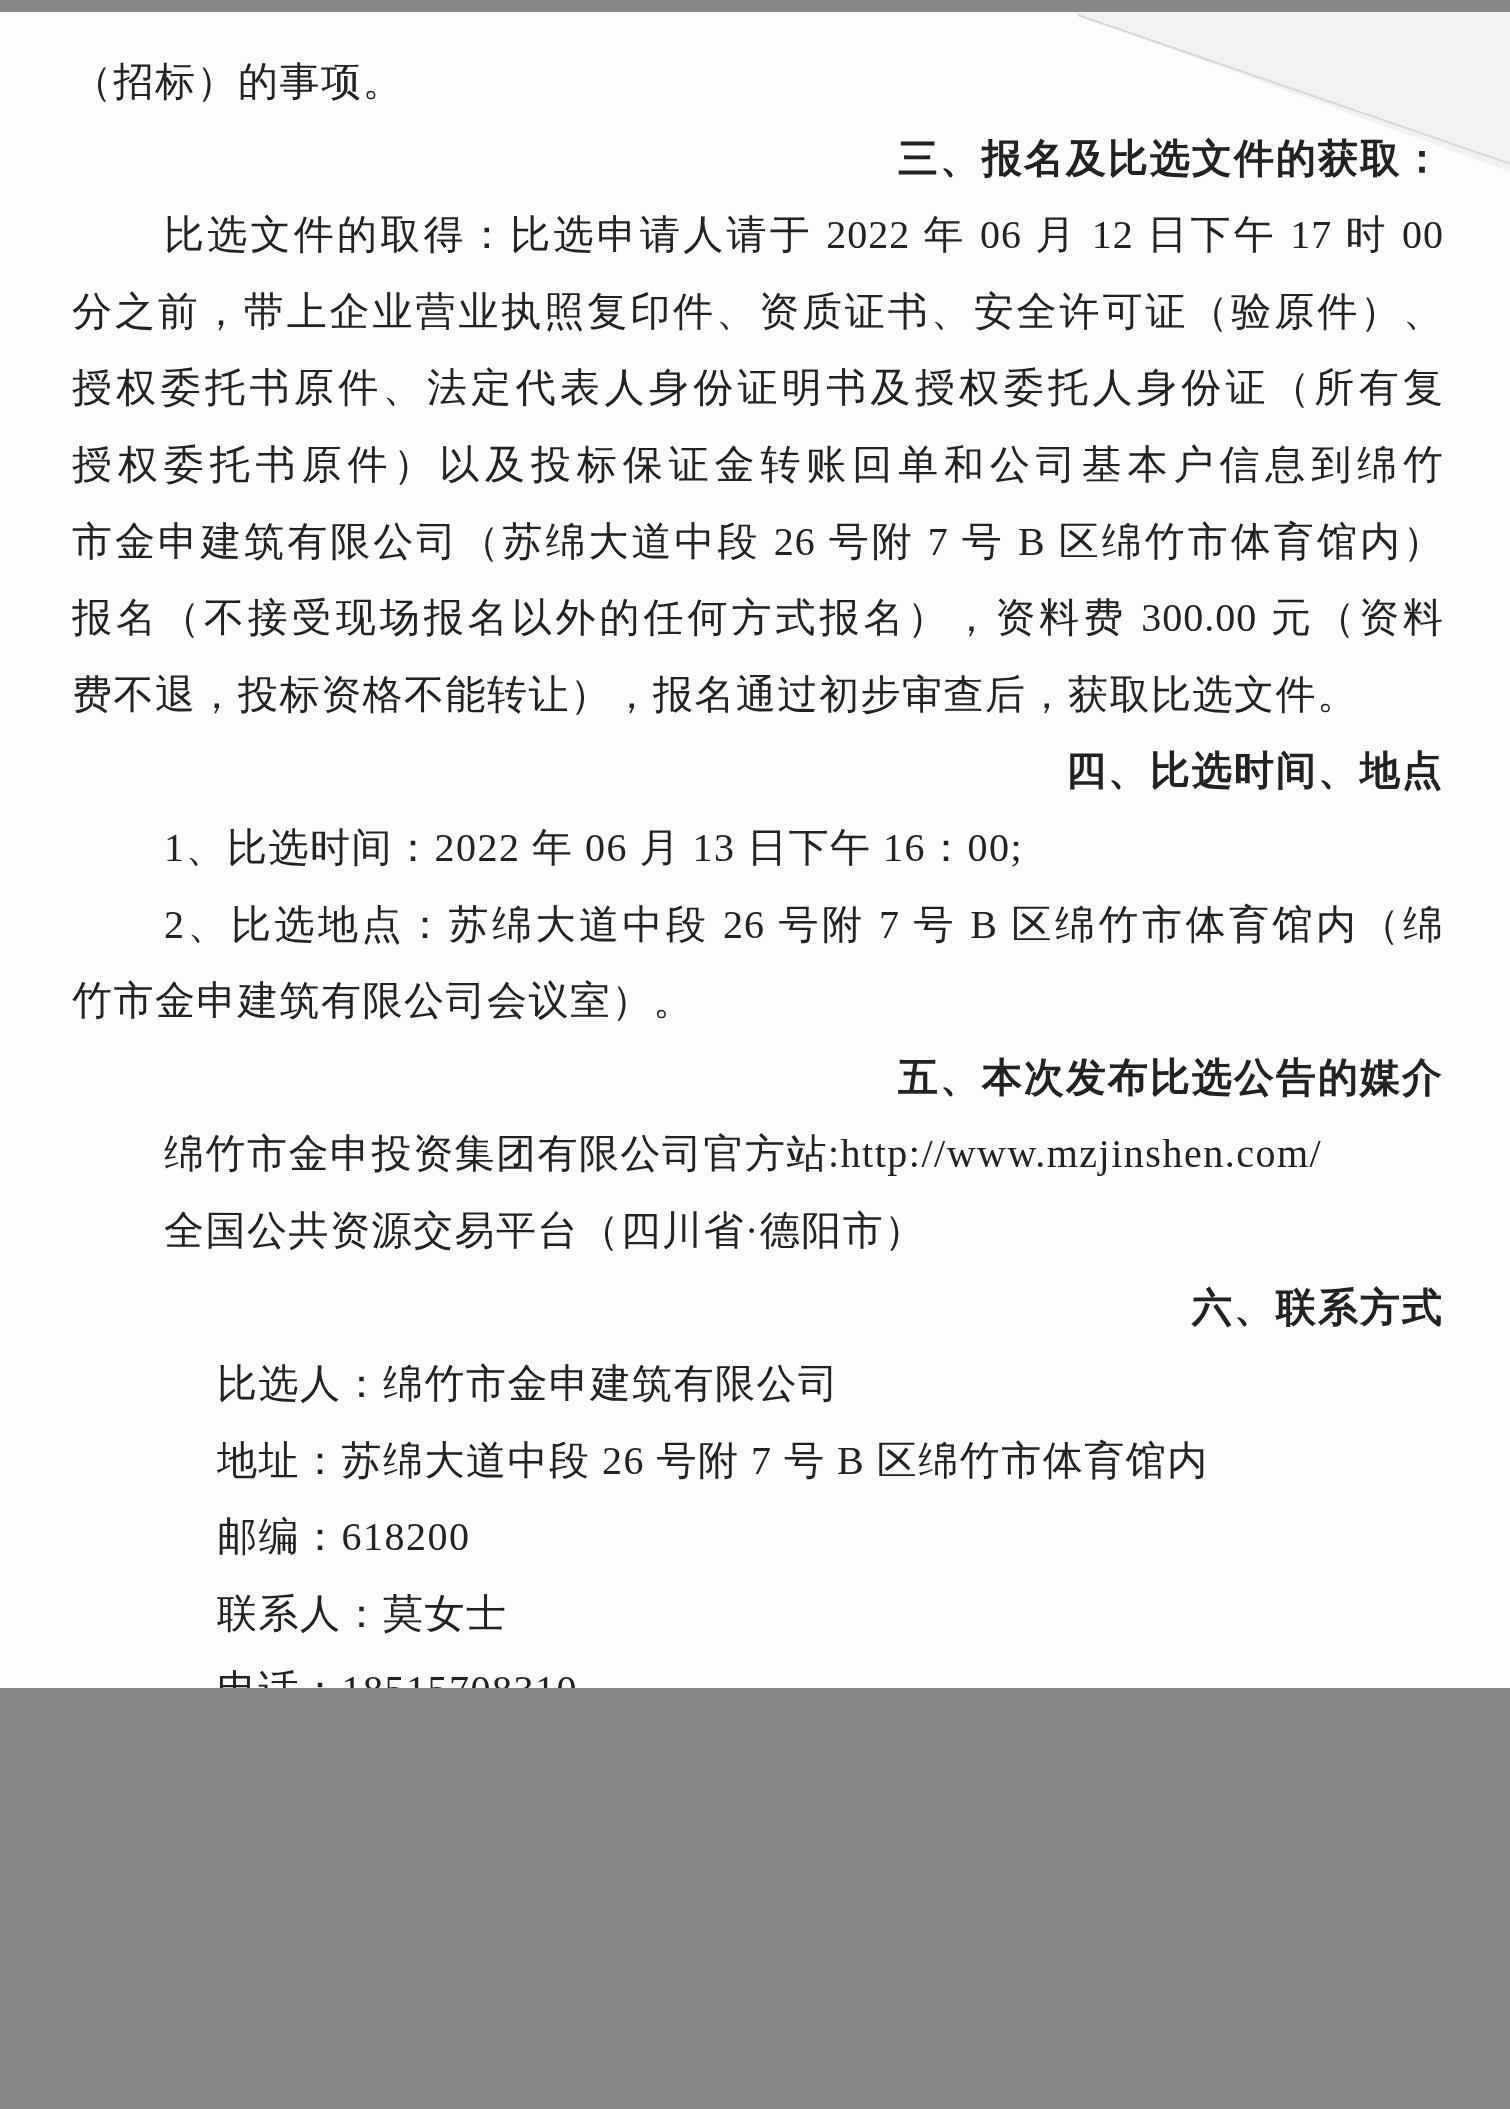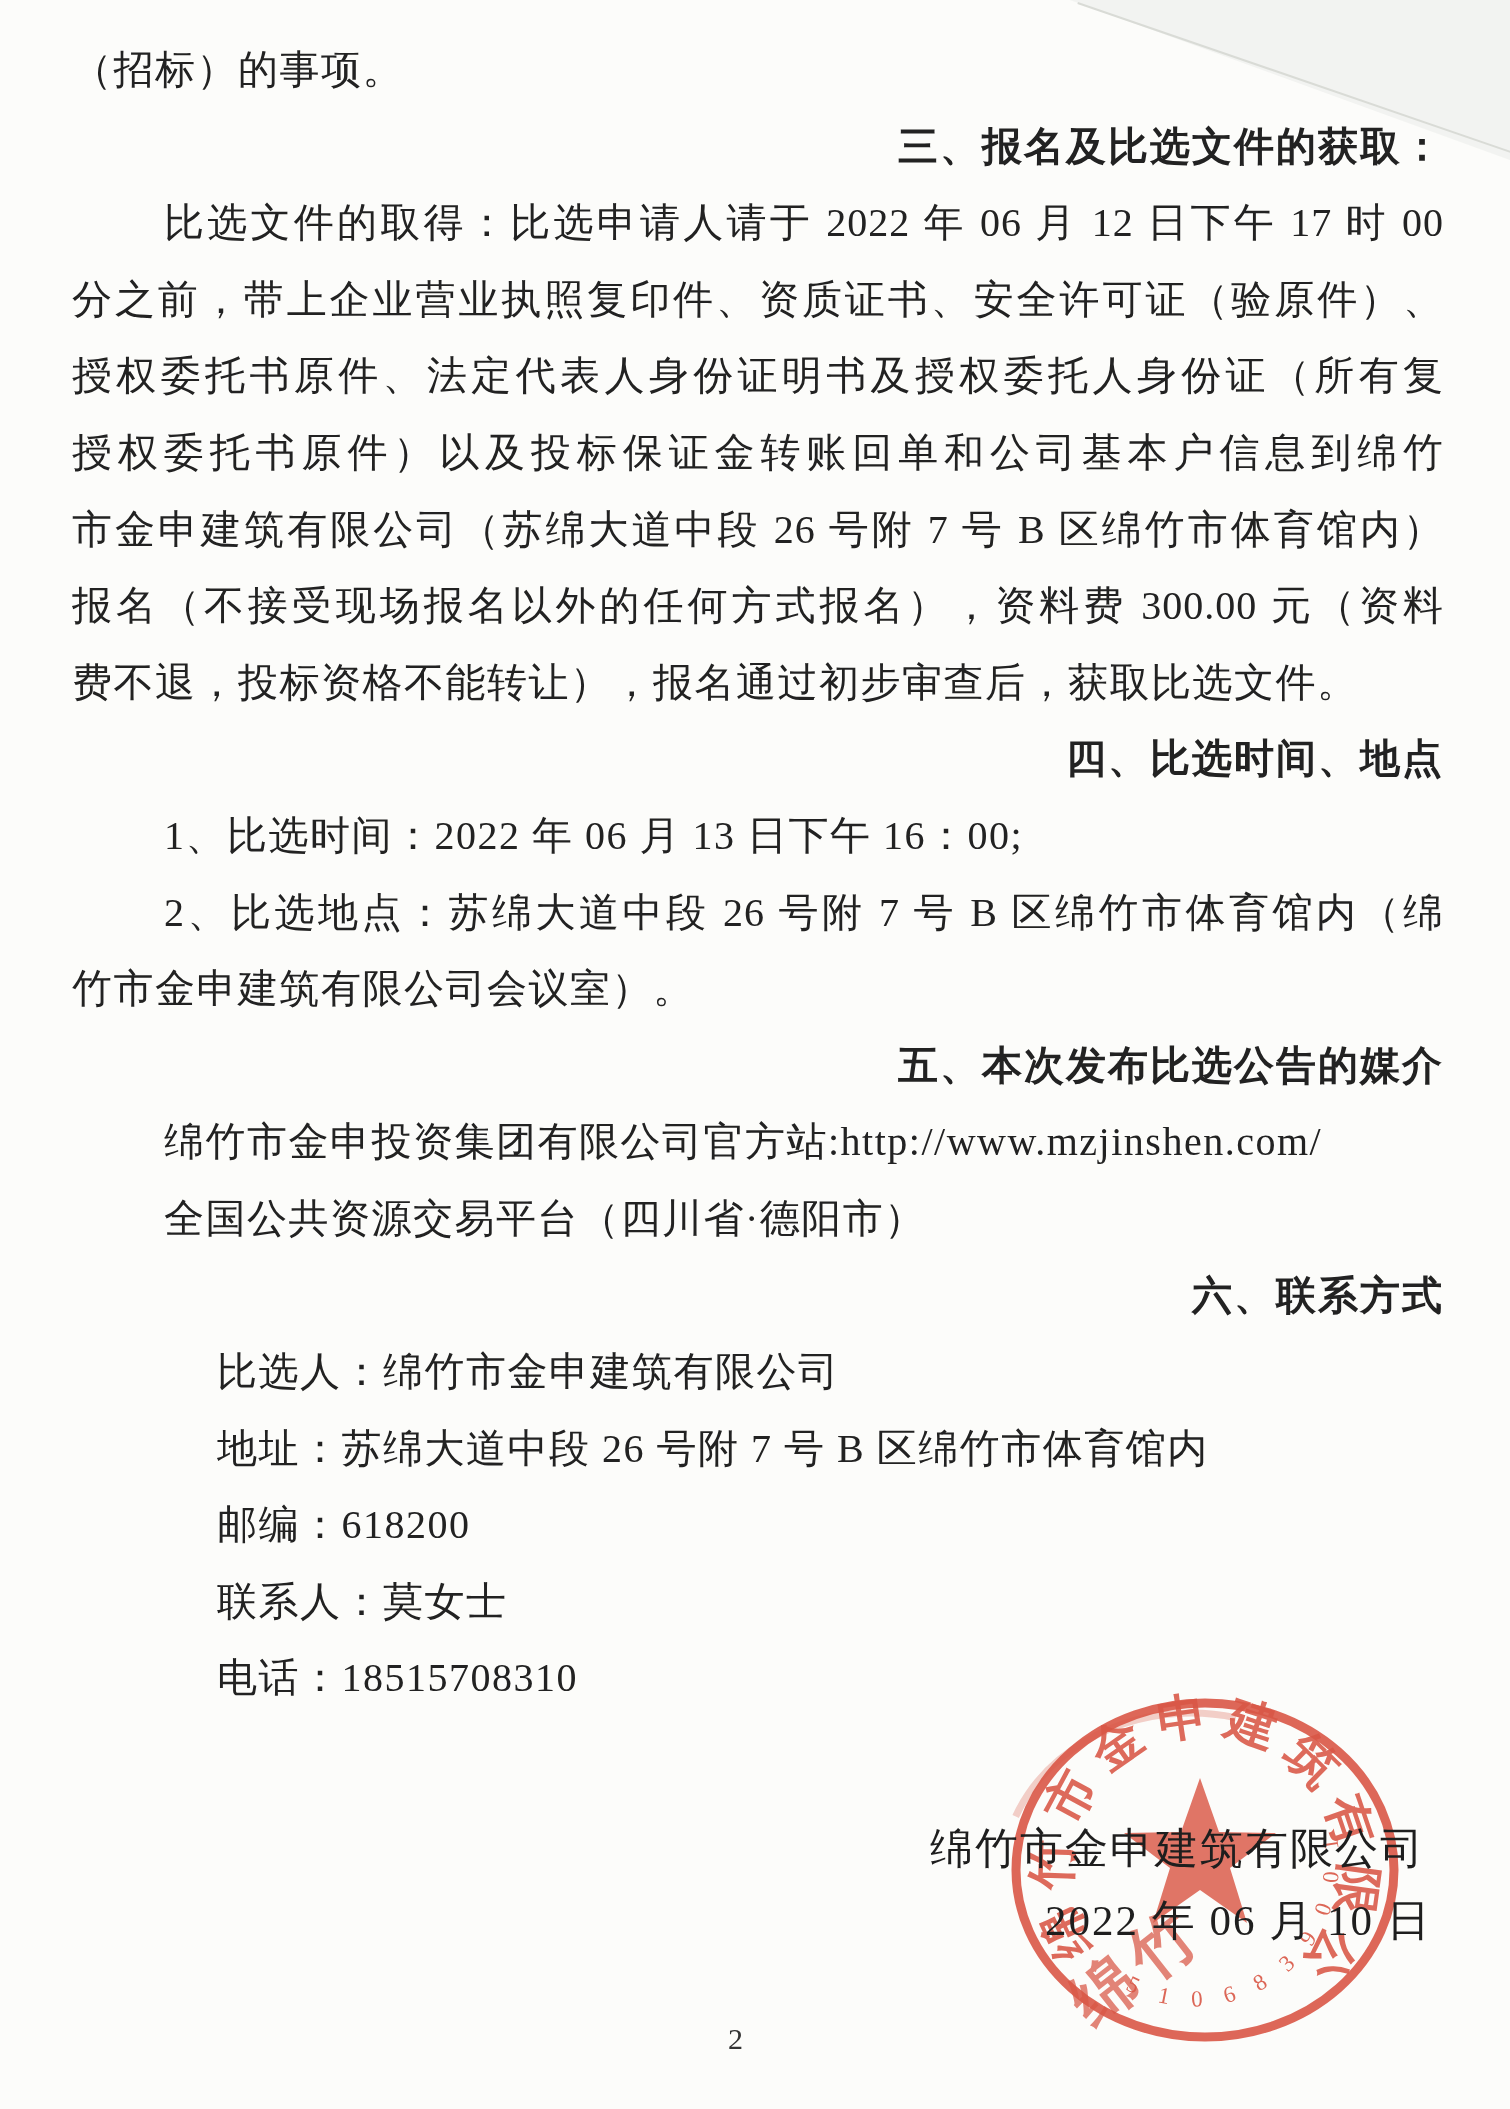--- a/index.html
+++ b/index.html
@@ -1,19 +1,19 @@
 <!DOCTYPE html>
 <html><head>
 <meta charset="utf-8">
 <style>
   html,body{margin:0;padding:0;background:#888;}
   .page{
     position:relative;
-    width:1510px;height:2109px;
-    margin:0 auto;
+    width:1510px;height:1676px;
+    margin:12px auto;
     background:#fcfcfa;
     overflow:hidden;
     font-family:"Liberation Serif","DejaVu Serif",serif;
     color:#222;
   }
   
   .scan-wedge{
     position:absolute;top:0;right:0;width:440px;height:160px;
     background:#f0f1ee;
     clip-path:polygon(0 0,100% 0,100% 100%);

